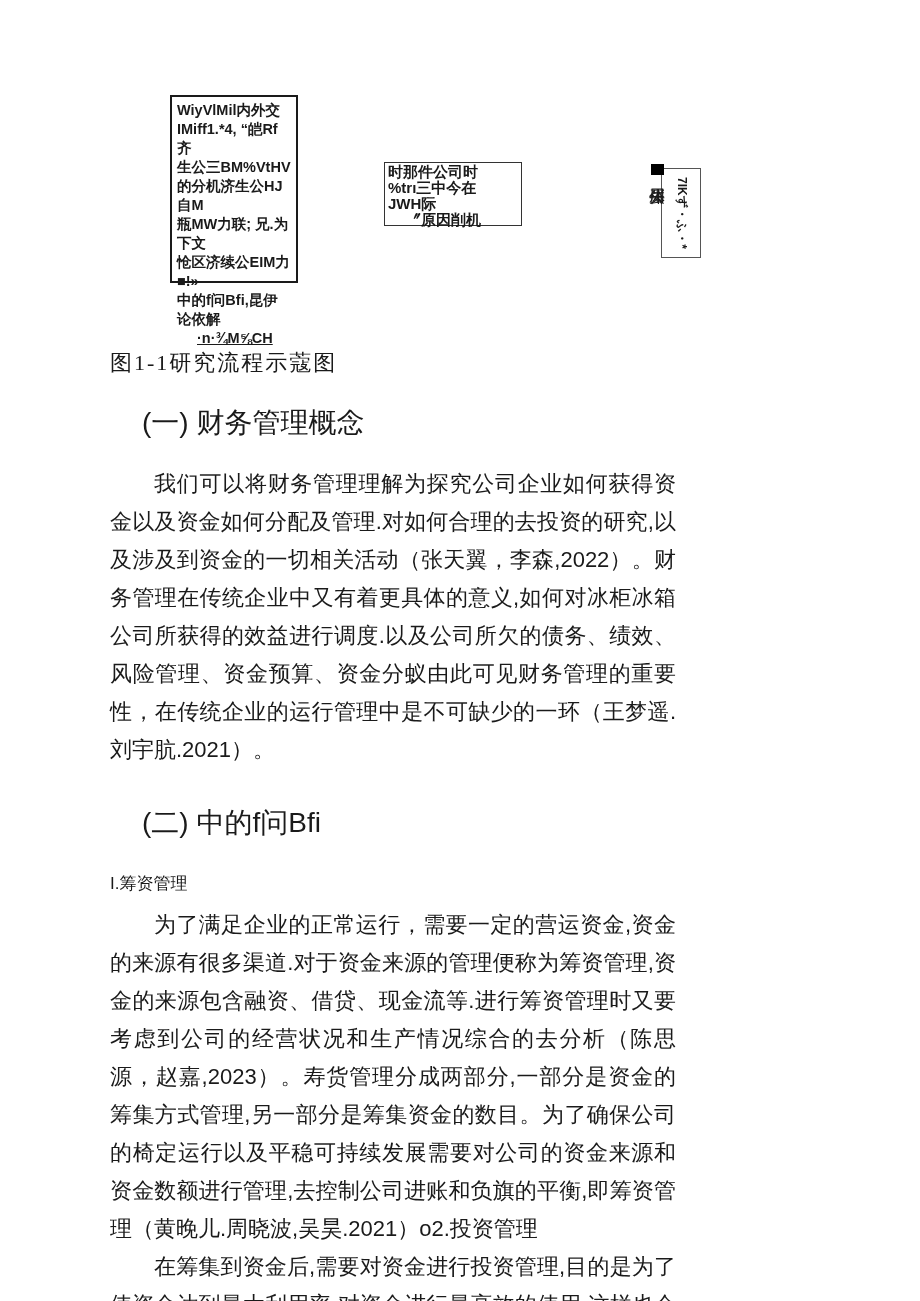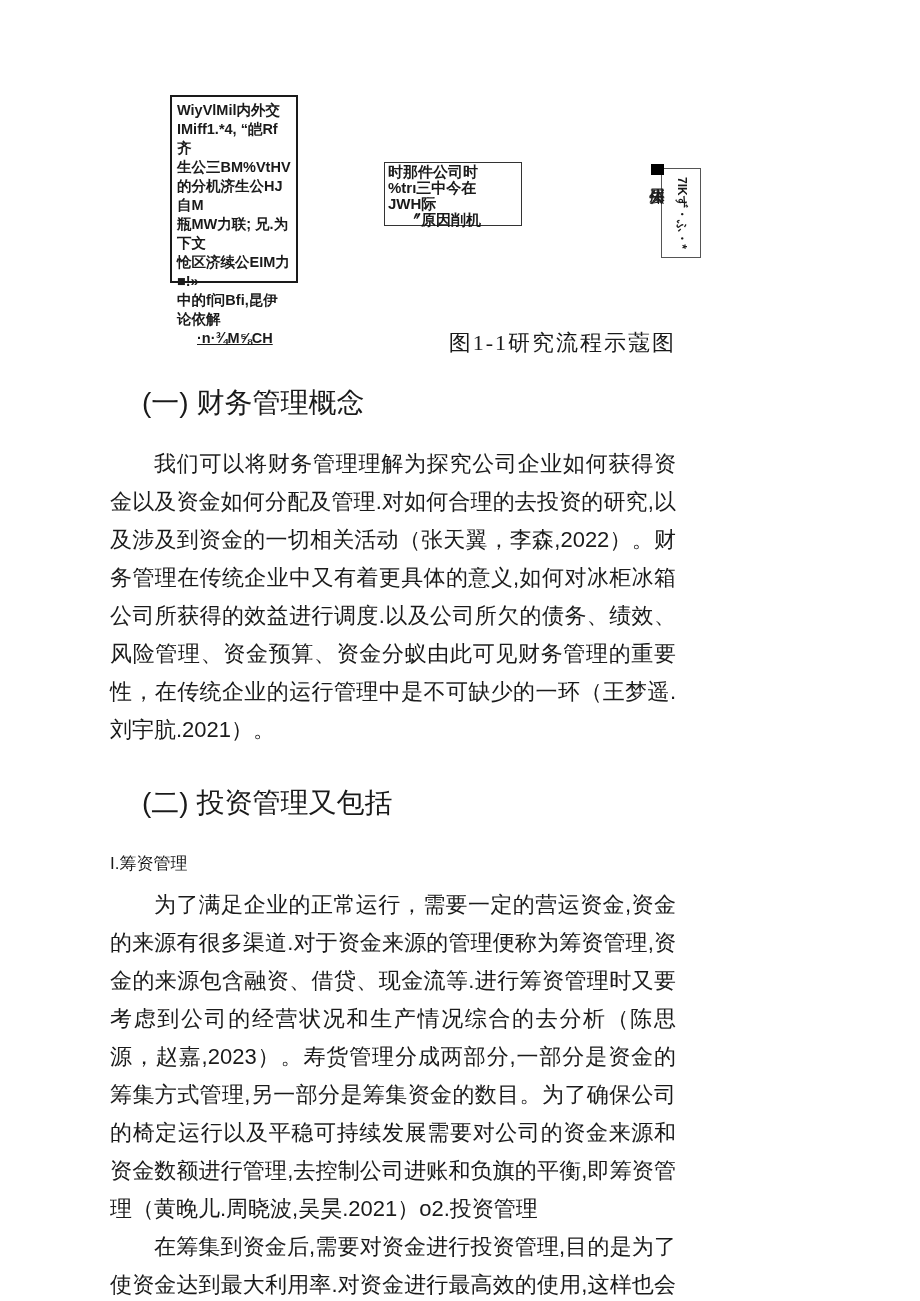--- a/index.html
+++ b/index.html
@@ -20,21 +20,21 @@
   .box3 .rect { position:absolute; left:13px; top:5px; width:40px; height:90px;
                 border:1px solid #555; box-sizing:border-box; }
   .box3 .rot { position:absolute; top:50%; left:50%; transform:translate(-50%,-50%) rotate(90deg);
                white-space:nowrap; font-size:12px; font-weight:700; }
   .box3 .vcol { position:absolute; left:0; top:1px; width:19px; text-align:center; }
   .sq { display:block; width:13px; height:11px; background:#000; margin:0 auto 1px; }
   .vtext { writing-mode:vertical-rl; text-orientation:upright; font-size:16px; line-height:19px;
            margin:0 auto; }
 
   
-  .caption { margin-top:28px; text-align:right; font-family:"Liberation Serif", serif;
+  .caption { margin-top:48px; text-align:left; font-family:"Liberation Serif", serif;
              font-size:22px; letter-spacing:2px; }
   h1.title { margin:24px 0 0; text-align:center; font-size:29px; font-weight:400;
              letter-spacing:1px; }
   h2.subhead { margin:26px 0 0 32px; font-size:28px; font-weight:400; }
   p.body { margin:23px 0 0; font-size:22px; line-height:38px; text-align:justify;
            text-indent:2em; }
   h2.subhead.second { margin-top:35px; }
   .item-label { margin-top:30px; font-size:17px; }
   p.body.p2 { margin-top:11px; }
   p.body.p3 { margin-top:0; }
@@ -76,21 +76,21 @@
 
   </div>
 
   <div class="caption">图1-1研究流程示蔻图</div>
 
 
   <h2 class="subhead">(一) 财务管理概念</h2>
 
   <p class="body p1">我们可以将财务管理理解为探究公司企业如何获得资金以及资金如何分配及管理.对如何合理的去投资的研究,以及涉及到资金的一切相关活动（张天翼，李森,2022）。财务管理在传统企业中又有着更具体的意义,如何对冰柜冰箱公司所获得的效益进行调度.以及公司所欠的债务、绩效、风险管理、资金预算、资金分蚁由此可见财务管理的重要性，在传统企业的运行管理中是不可缺少的一环（王梦遥.刘宇肮.2021）。</p>
 
-  <h2 class="subhead second">(二) 投资管理又包括</h2>
+  <h2 class="subhead second">(二) 中的f问Bfi</h2>
 
   <div class="item-label">I.筹资管理</div>
 
   <p class="body p2">为了满足企业的正常运行，需要一定的营运资金,资金的来源有很多渠道.对于资金来源的管理便称为筹资管理,资金的来源包含融资、借贷、现金流等.进行筹资管理时又要考虑到公司的经营状况和生产情况综合的去分析（陈思源，赵嘉,2023）。寿货管理分成两部分,一部分是资金的筹集方式管理,另一部分是筹集资金的数目。为了确保公司的椅定运行以及平稳可持续发展需要对公司的资金来源和资金数额进行管理,去控制公司进账和负旗的平衡,即筹资管理（黄晚儿.周晓波,吴昊.2021）o2.投资管理</p>
 
   <p class="body p3">在筹集到资金后,需要对资金进行投资管理,目的是为了使资金达到最大利用率.对资金进行最高效的使用,这样也会收获最大的利润,使公司更快速的成长,稔定而持续的发展（朱思远，杨启明,唐魁2022）。良好的投资方式以及投资规划对于一个企业来说是非常重要的，是企业获得经济效益最直接的方式O投资又包含两大部分.一部分是直接投资,另一部分是间接投资。直接投资是指直接将资金用于可以钿央速获得利益的实体性经济.间接投资是指将货产放于类似于证券股票等权益性经济上（梁梓涵，三文,2021）。投资管理又包括.投资前的预案风险管控.投资进行中的控制,投资后的汇总与反思。</p>
 
 </div>
 
 </body></html>

